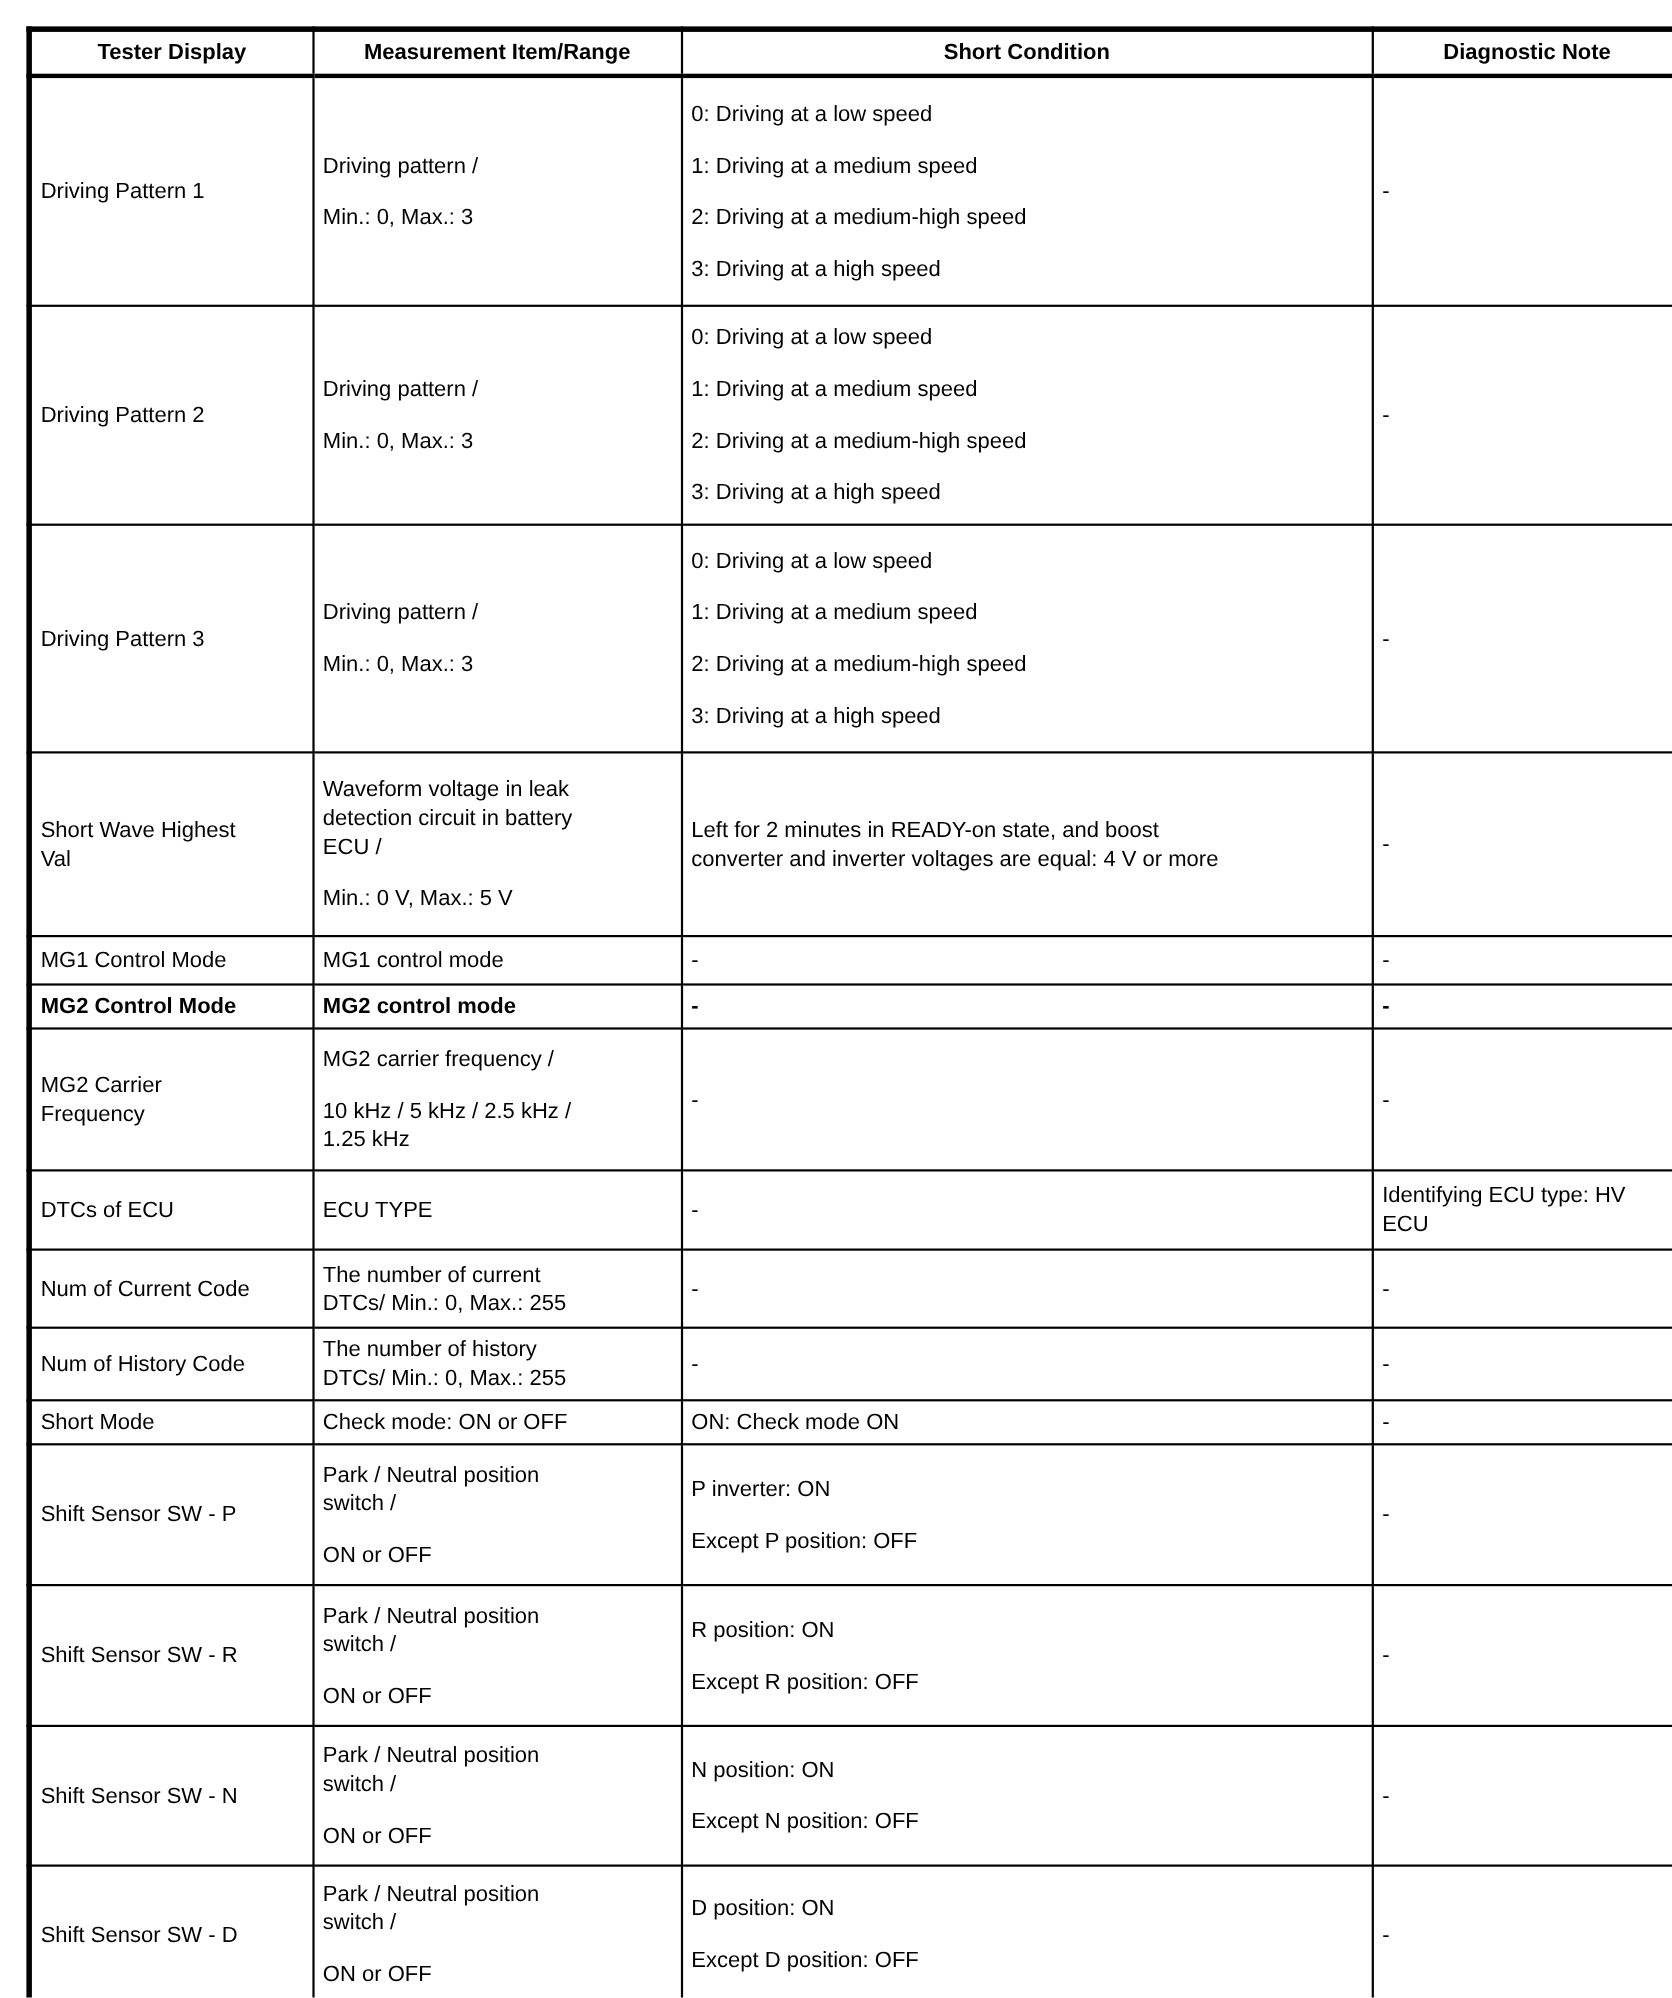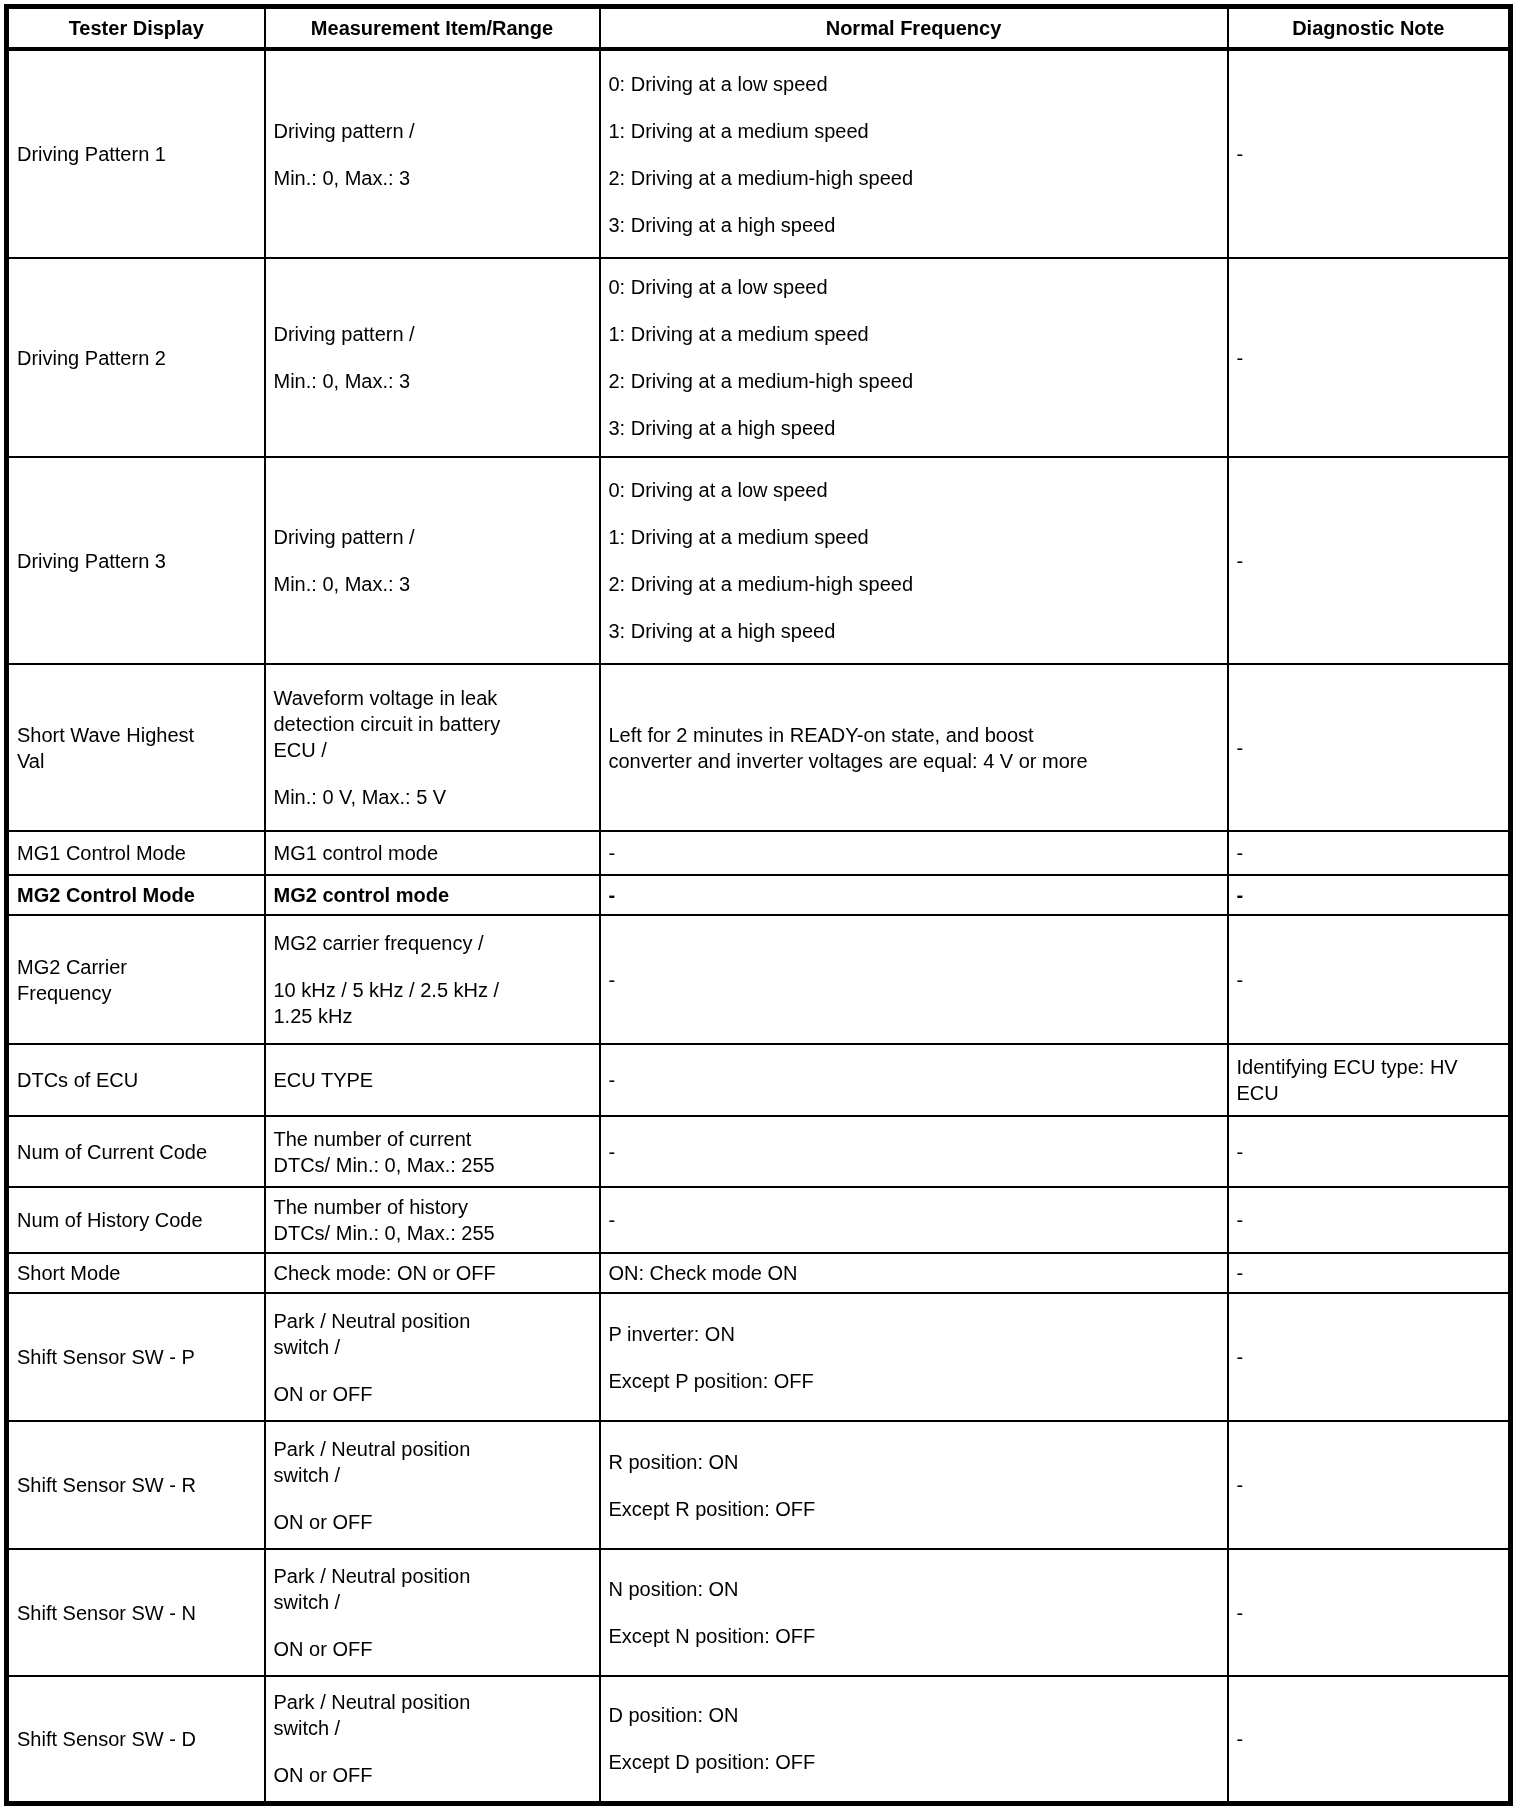--- a/index.html
+++ b/index.html
@@ -4,21 +4,21 @@
 <style>
   html, body {
     margin: 0;
     padding: 0;
     background: #ffffff;
   }
   .page {
     width: 1520px;
     height: 1816px;
     box-sizing: border-box;
-    padding: 4px;
+    padding: 24px;
     background: #ffffff;
   }
   table.datalist {
     border-collapse: collapse;
     table-layout: fixed;
     width: 1504px;
     border: 5px solid #000000;
     font-family: "Liberation Sans", sans-serif;
     font-size: 20px;
     color: #000000;
@@ -61,21 +61,21 @@
     <colgroup>
       <col style="width:258px">
       <col style="width:335px">
       <col style="width:628px">
       <col style="width:283px">
     </colgroup>
     <thead>
       <tr>
         <th>Tester Display</th>
         <th>Measurement Item/Range</th>
-        <th>Normal Frequency</th>
+        <th>Short Condition</th>
         <th>Diagnostic Note</th>
       </tr>
     </thead>
     <tbody>
         <tr style="height: 209px;">
           <td class="c1">
             <p>Driving Pattern 1</p>
           </td>
           <td class="c2">
             <p>Driving pattern /</p>

